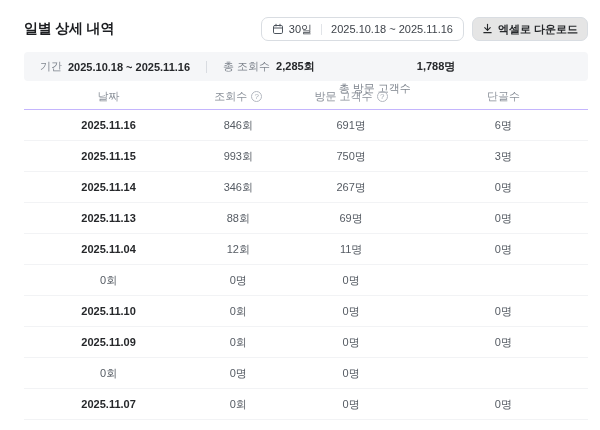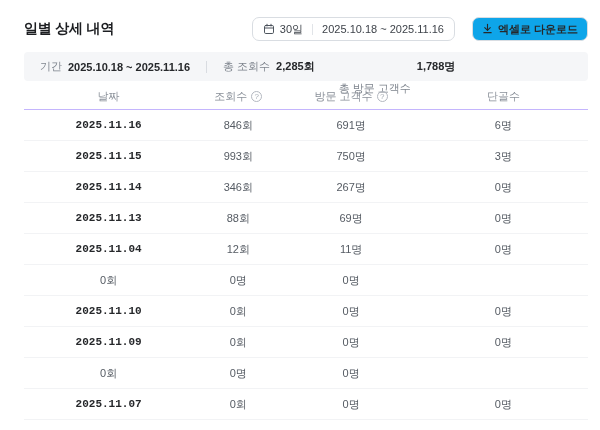--- a/index.html
+++ b/index.html
@@ -9,31 +9,31 @@
     background: #ffffff;
     color: #26282b;
     overflow: hidden;
     font-size: 11px;
   }
   .page { padding: 16px 12px 0 24px; }
 
   
   .top { display: flex; justify-content: space-between; align-items: center; height: 26px; }
   .title { font-size: 14px; font-weight: 700; color: #1c1e21; letter-spacing: -0.2px; }
-  .controls { display: flex; align-items: center; gap: 17px; }
+  .controls { display: flex; align-items: center; gap: 8px; }
   .chip {
     display: flex; align-items: center; height: 24px; padding: 0 10px;
     border: 1px solid #d9dde2; border-radius: 7px; background: #fff;
     color: #3e434a; cursor: pointer; white-space: nowrap;
   }
   .chip .ic { display: inline-flex; margin-right: 5px; }
   .vdiv { width: 1px; height: 11px; background: #e1e4e8; margin: 0 9px; display: inline-block; }
   .btn {
     display: flex; align-items: center; gap: 5px; height: 24px; padding: 0 9px;
-    border: 1px solid #d9dde2; border-radius: 7px; background: #0ea5e9;
+    border: 1px solid #d9dde2; border-radius: 7px; background: #e5e5e5;
     font-family: "Liberation Sans", sans-serif; font-size: 11px;
     font-weight: 700; color: #26282b; cursor: pointer; white-space: nowrap;
   }
 
   
   .summary {
     margin-top: 10px; height: 29px; background: #f5f6f8; border-radius: 4px;
     display: flex; align-items: center; padding: 0 16px; white-space: nowrap;
   }
   .summary .lbl { color: #7e848d; margin-right: 6px; }
@@ -48,21 +48,21 @@
     grid-template-columns: 30% 16% 24% 30%;
     align-items: center;
   }
   .thead { height: 27px; border-bottom: 1px solid #c4b5fd; }
   .th {
     color: #8a9099; text-align: center;
     display: flex; align-items: center; justify-content: center;
   }
   .row { height: 31px; border-bottom: 1px solid #f2f3f5; }
   .td { text-align: center; color: #555b63; }
-  .td.date { font-weight: 700; color: #26282b; font-family: Liberation Mono, monospace; }
+  .td.date { font-weight: 700; color: #26282b; }
   .help {
     width: 11px; height: 11px; border: 1px solid #b3b8c0; border-radius: 50%;
     color: #a6acb4; font-size: 8px; line-height: 9px;
     display: inline-flex; align-items: center; justify-content: center;
     margin-left: 4px; cursor: pointer;
   }
 </style>
 </head>
 <body>
 

